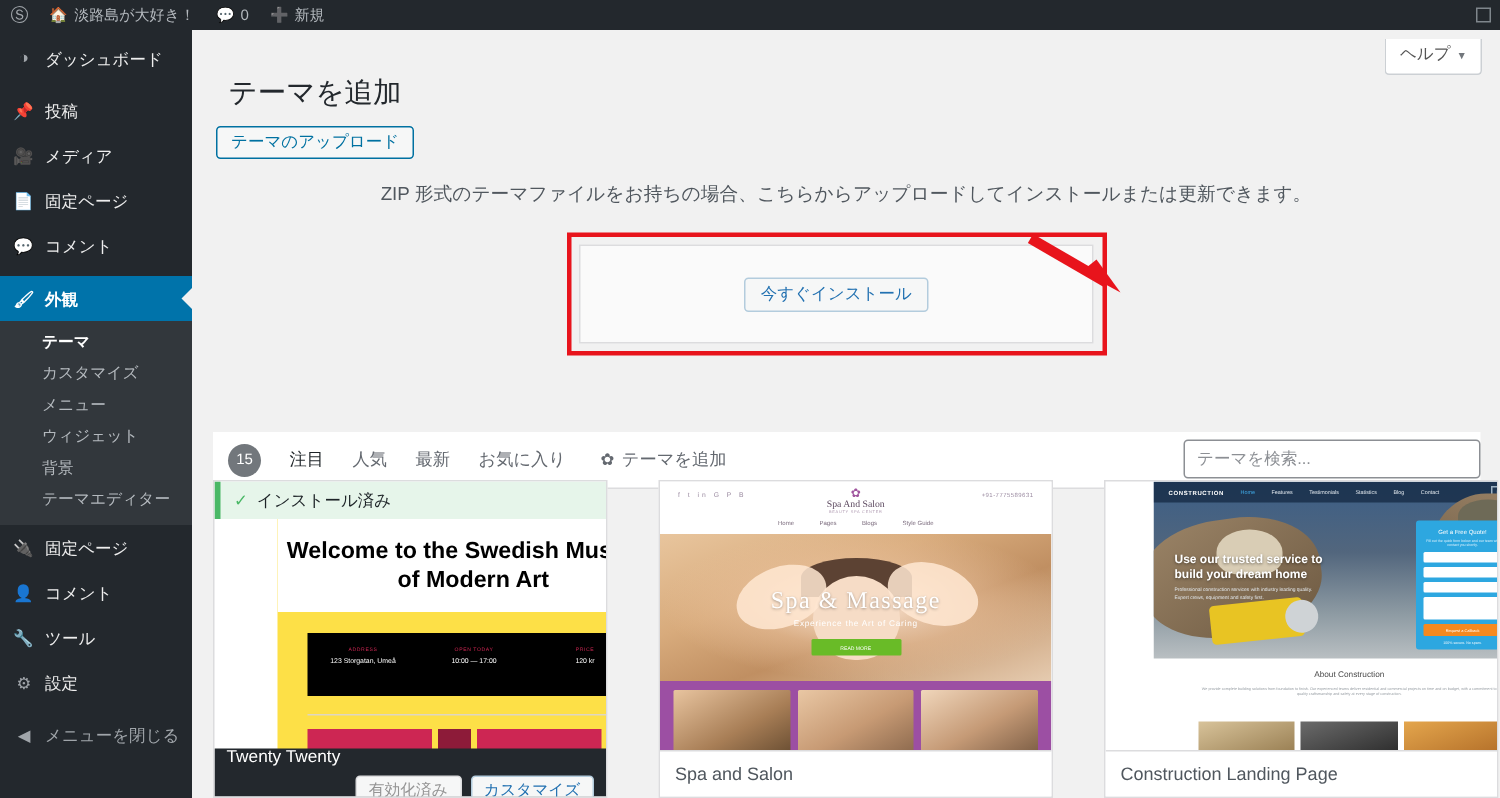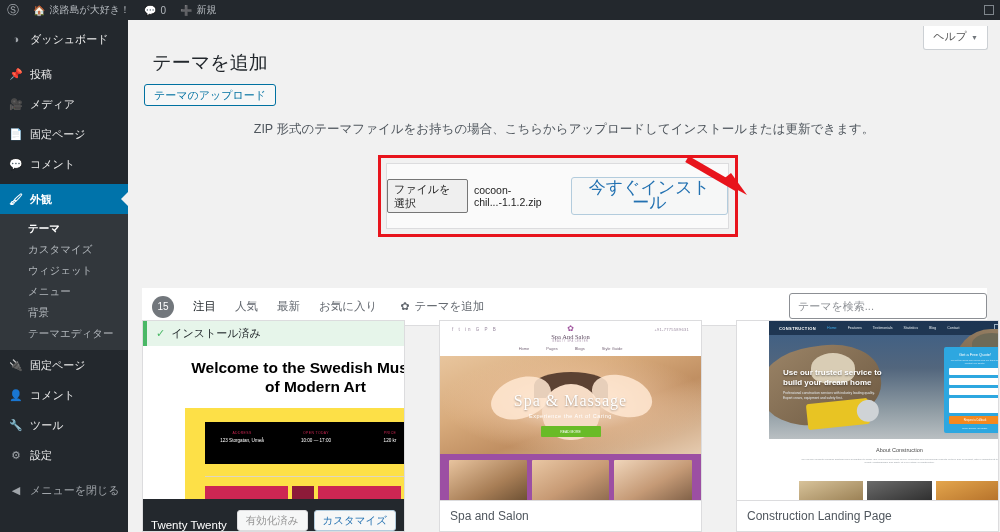--- a/index.html
+++ b/index.html
@@ -73,22 +73,22 @@
     background: #fafafa; border: 1px solid #dcdcde;
     display: flex; align-items: center; justify-content: center; gap: 7px;
   }
   .file-row { display: flex; align-items: center; gap: 6px; }
   .btn-file {
     font-size: 11px; color: #1d1d1d; background: #efefef;
     border: 1px solid #767676; border-radius: 2px; padding: 2px 6px; line-height: 14px;
   }
   .file-name { font-size: 10.5px; color: #1d1d1d; }
   .btn-install {
-    font-size: 17px; color: #2271b1; background: #f6f7f7;
-    border: 1px solid #b3ccdd; border-radius: 3px; padding: 3px 10px; line-height: 15px; font-family: Liberation Mono, monospace;
+    font-size: 11px; color: #2271b1; background: #f6f7f7;
+    border: 1px solid #b3ccdd; border-radius: 3px; padding: 3px 10px; line-height: 15px;
   }
 
   
   .anno-rect {
     position: absolute; left: 250px; top: 135px; width: 360px; height: 82px;
     border: 3px solid #e8141c; pointer-events: none;
   }
   .anno-arrow { position: absolute; left: 553px; top: 135px; width: 80px; height: 45px; pointer-events: none; }
 
   
@@ -198,21 +198,21 @@
   .con-atitle { text-align: center; font-size: 5.5px; color: #4a4a4a; }
   .con-atxt { margin: 5px auto 0; width: 200px; font-size: 2.5px; color: #9aa0a6; text-align: center; line-height: 3.4px; }
   .con-arow { position: absolute; left: 0; right: 0; bottom: 0; height: 20px; display: flex; gap: 4px; padding: 0 30px; }
   .con-athumb { flex: 1; background: linear-gradient(160deg,#d8c39a,#9a8054); }
   .con-athumb.b { background: linear-gradient(160deg,#6b6b6b,#2e2e2e); }
   .con-athumb.c { background: linear-gradient(160deg,#e4a64d,#b5712a); }
 
   
   .card-footer-dark {
     position: absolute; left: 0; bottom: 0; width: 100%; height: 32px;
-    background: #23282d; display: flex; align-items: flex-end; padding: 0 8px; gap: 6px;
+    background: #23282d; display: flex; align-items: flex-start; padding: 0 8px; gap: 6px; flex-direction: column;
   }
   .card-name-dark { font-size: 11.5px; color: #fff; }
   .cf-actions { margin-left: auto; display: flex; gap: 6px; }
   .btn-active {
     font-size: 10.5px; color: #949494; background: #f6f7f7; border: 1px solid #dcdcde;
     border-radius: 3px; padding: 3px 8px; line-height: 13px;
   }
   .btn-customize {
     font-size: 10.5px; color: #2271b1; background: #f6f7f7; border: 1px solid #b3ccdd;
     border-radius: 3px; padding: 3px 8px; line-height: 13px;
@@ -273,22 +273,22 @@
       <span>コメント</span>
     </div>
     <div class="menu-sep"></div>
     <div class="menu-item active">
       <span class="mi-ico">🖌</span>
       <span>外観</span>
     </div>
     <div class="submenu">
       <div class="submenu-item current">テーマ</div>
       <div class="submenu-item">カスタマイズ</div>
+      <div class="submenu-item">メニュー</div>
       <div class="submenu-item">ウィジェット</div>
-      <div class="submenu-item">メニュー</div>
       <div class="submenu-item">背景</div>
       <div class="submenu-item">テーマエディター</div>
     </div>
     <div class="menu-item">
       <span class="mi-ico">🔌</span>
       <span>固定ページ</span>
     </div>
     <div class="menu-item">
       <span class="mi-ico">👤</span>
       <span>コメント</span>
@@ -315,24 +315,20 @@
     </div>
 
     <div class="page-head">
       <h1 class="page-title">テーマを追加</h1>
       <button class="btn-upload-toggle">テーマのアップロード</button>
     </div>
 
     <div class="upload-desc">ZIP 形式のテーマファイルをお持ちの場合、こちらからアップロードしてインストールまたは更新できます。</div>
 
     <div class="upload-box">
-      <div class="file-row">
-        <span class="btn-file">ファイルを選択</span>
-        <span class="file-name">cocoon-chil...-1.1.2.zip</span>
-      </div>
       <button class="btn-install">今すぐインストール</button>
     </div>
 
     <div class="anno-rect"></div>
     <svg class="anno-arrow" viewBox="0 0 80 45">
       <line x1="6" y1="4" x2="56" y2="33" stroke="#e8141c" stroke-width="7" stroke-linecap="butt"></line>
       <polygon points="66,40 40,26 50,18" fill="#e8141c"></polygon>
     </svg>
 
     <div class="filter-bar">

